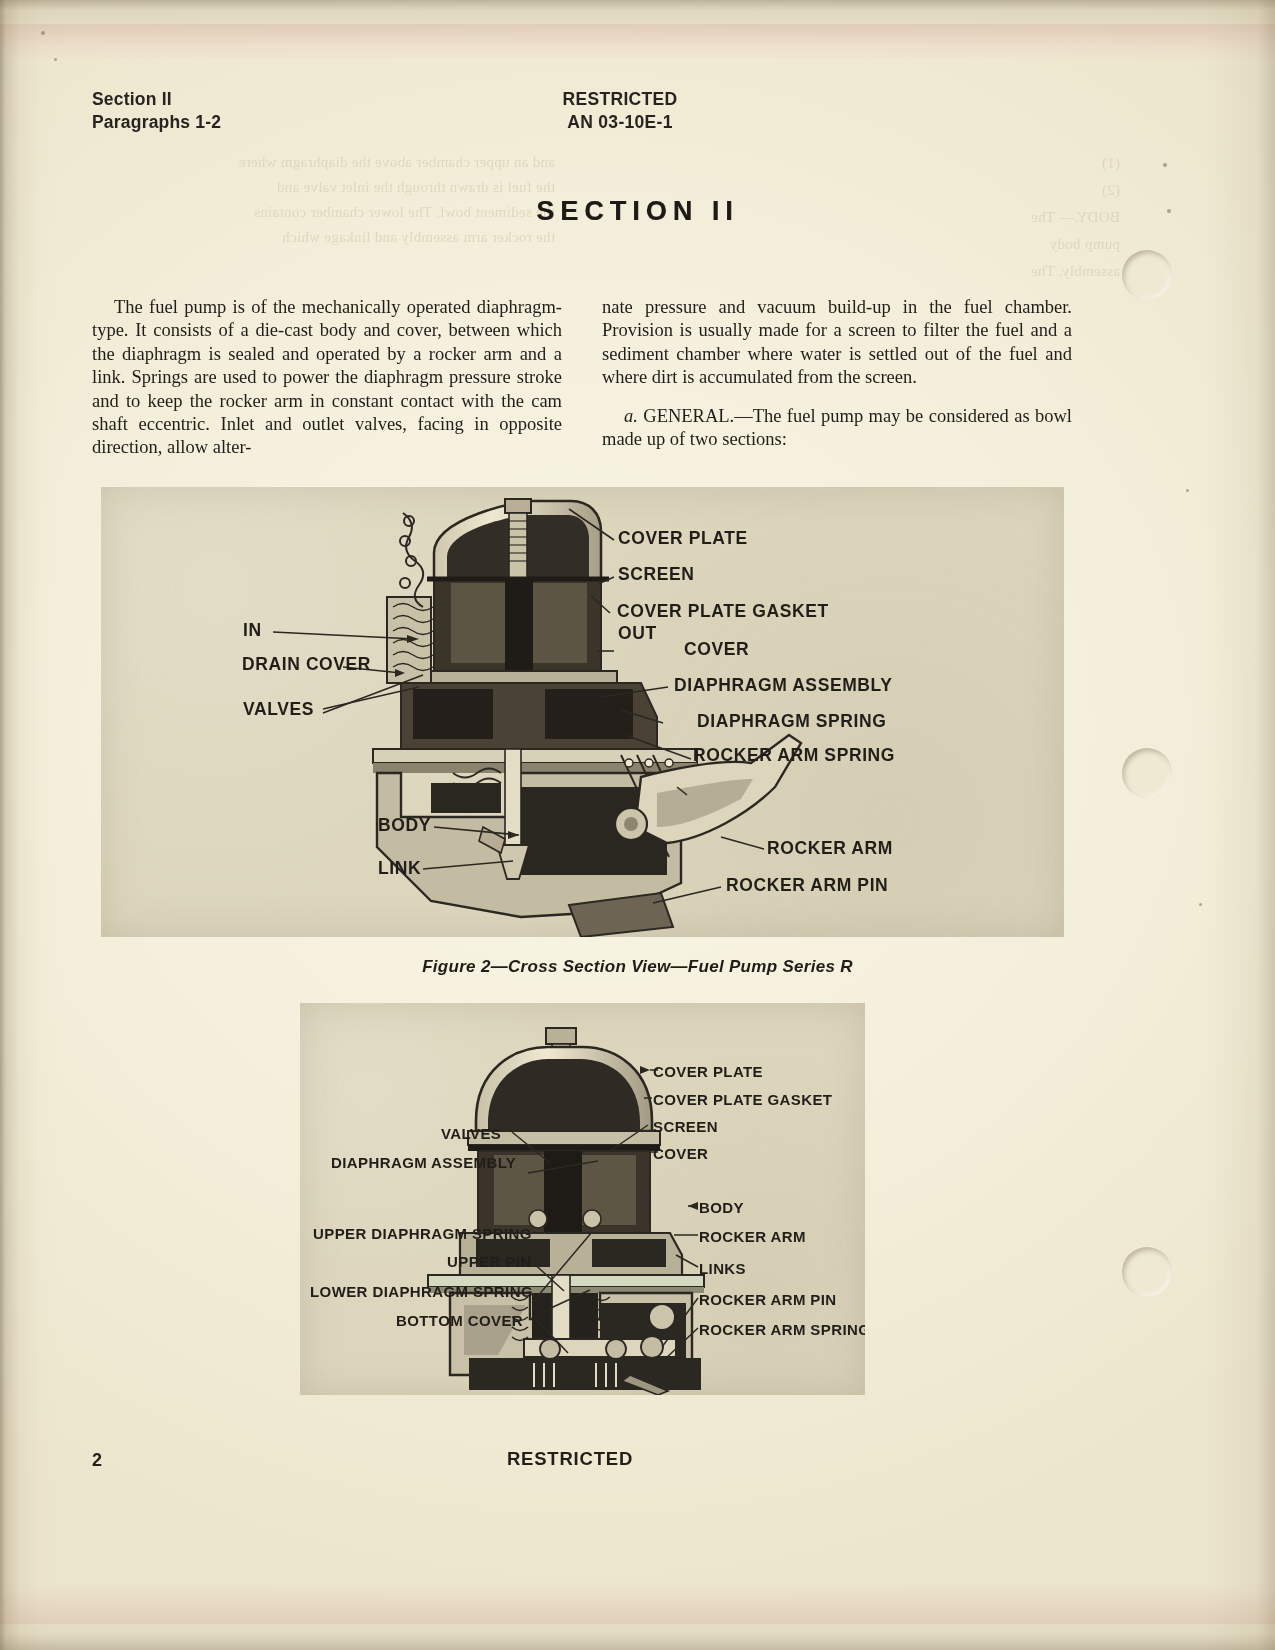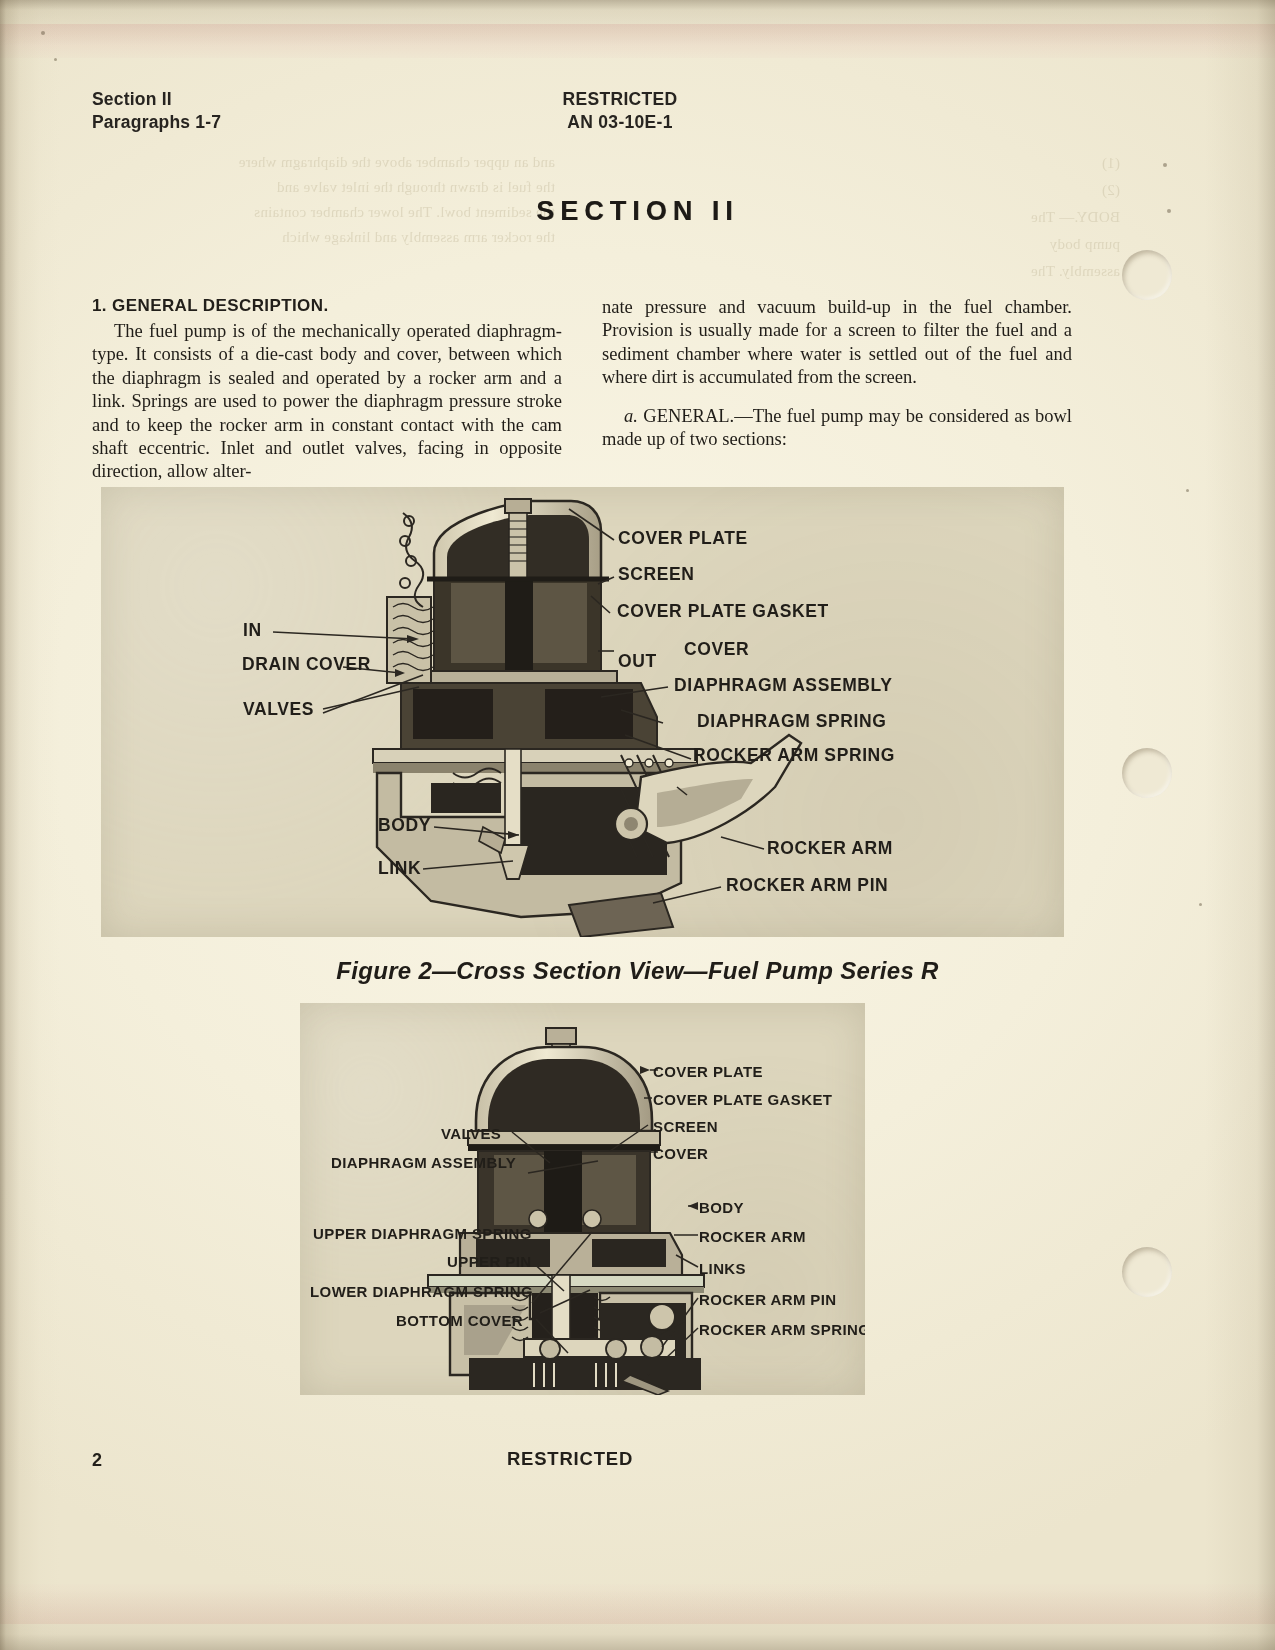--- a/index.html
+++ b/index.html
@@ -201,21 +201,21 @@
   }
   .fig-label.sm { font-size: 15px; letter-spacing: .4px; }
 
   .fig-caption {
     position: absolute;
     left: 0; right: 0;
     text-align: center;
     font-family: "Liberation Sans", sans-serif;
     font-weight: bold;
     font-style: italic;
-    font-size: 24px;
+    font-size: 17px;
     letter-spacing: .3px;
     color: #201d18;
   }
   #fig2-cap { top: 957px; }
   #fig3-cap { top: 1412px; }
 
   .page-num {
     position: absolute;
     left: 92px; top: 1450px;
     font-family: "Liberation Sans", sans-serif;
@@ -268,32 +268,31 @@
   <div class="spk" style="left:1186px; top:489px; width:3px; height:3px;"></div>
   <div class="spk" style="left:1199px; top:903px; width:3px; height:3px;"></div>
   <div class="spk" style="left:41px; top:31px; width:4px; height:4px;"></div>
   <div class="spk" style="left:54px; top:58px; width:3px; height:3px;"></div>
   <div class="spk" style="left:857px; top:1392px; width:3px; height:3px;"></div>
 
   <div class="content">
 
     <div class="head-left">
       <div>Section II</div>
-      <div>Paragraphs 1-7</div>
+      <div>Paragraphs 1-2</div>
     </div>
 
     <div class="head-center">
       <div>RESTRICTED</div>
       <div>AN 03-10E-1</div>
     </div>
 
     <div class="section-title">SECTION II</div>
 
     <div class="col col-left">
-      <div class="h-num">1.  GENERAL DESCRIPTION.</div>
       <p class="body-p indent">The fuel pump is of the mechanically operated diaphragm-type. It consists of a die-cast body and cover, between which the diaphragm is sealed and operated by a rocker arm and a link. Springs are used to power the diaphragm pressure stroke and to keep the rocker arm in constant contact with the cam shaft eccentric. Inlet and outlet valves, facing in opposite direction, allow alter-</p>
     </div>
 
     <div class="col col-right">
       <p class="body-p">nate pressure and vacuum build-up in the fuel chamber. Provision is usually made for a screen to filter the fuel and a sediment chamber where water is settled out of the fuel and where dirt is accumulated from the screen.</p>
       <div class="gap"></div>
       <p class="body-p indent"><span class="ital">a.</span><span> GENERAL.—The fuel pump may be considered as bowl made up of two sections:</span></p>
     </div>
 
     <div class="figure-box" id="fig2-box">
@@ -421,21 +420,21 @@
 
       <div class="fig-label" style="left:142px; top:133px;">IN</div>
       <div class="fig-label" style="left:141px; top:167px;">DRAIN COVER</div>
       <div class="fig-label" style="left:142px; top:212px;">VALVES</div>
       <div class="fig-label" style="left:277px; top:328px;">BODY</div>
       <div class="fig-label" style="left:277px; top:371px;">LINK</div>
 
       <div class="fig-label" style="left:517px; top:41px;">COVER PLATE</div>
       <div class="fig-label" style="left:517px; top:77px;">SCREEN</div>
       <div class="fig-label" style="left:516px; top:114px;">COVER PLATE GASKET</div>
-      <div class="fig-label" style="left:517px; top:164px;">OUT</div>
+      <div class="fig-label" style="left:517px; top:136px;">OUT</div>
       <div class="fig-label" style="left:583px; top:152px;">COVER</div>
       <div class="fig-label" style="left:573px; top:188px;">DIAPHRAGM ASSEMBLY</div>
       <div class="fig-label" style="left:596px; top:224px;">DIAPHRAGM SPRING</div>
       <div class="fig-label" style="left:592px; top:258px;">ROCKER ARM SPRING</div>
       <div class="fig-label" style="left:666px; top:351px;">ROCKER ARM</div>
       <div class="fig-label" style="left:625px; top:388px;">ROCKER ARM PIN</div>
     </div>
 
     <div class="fig-caption" id="fig2-cap">Figure 2—Cross Section View—Fuel Pump Series R</div>
 

